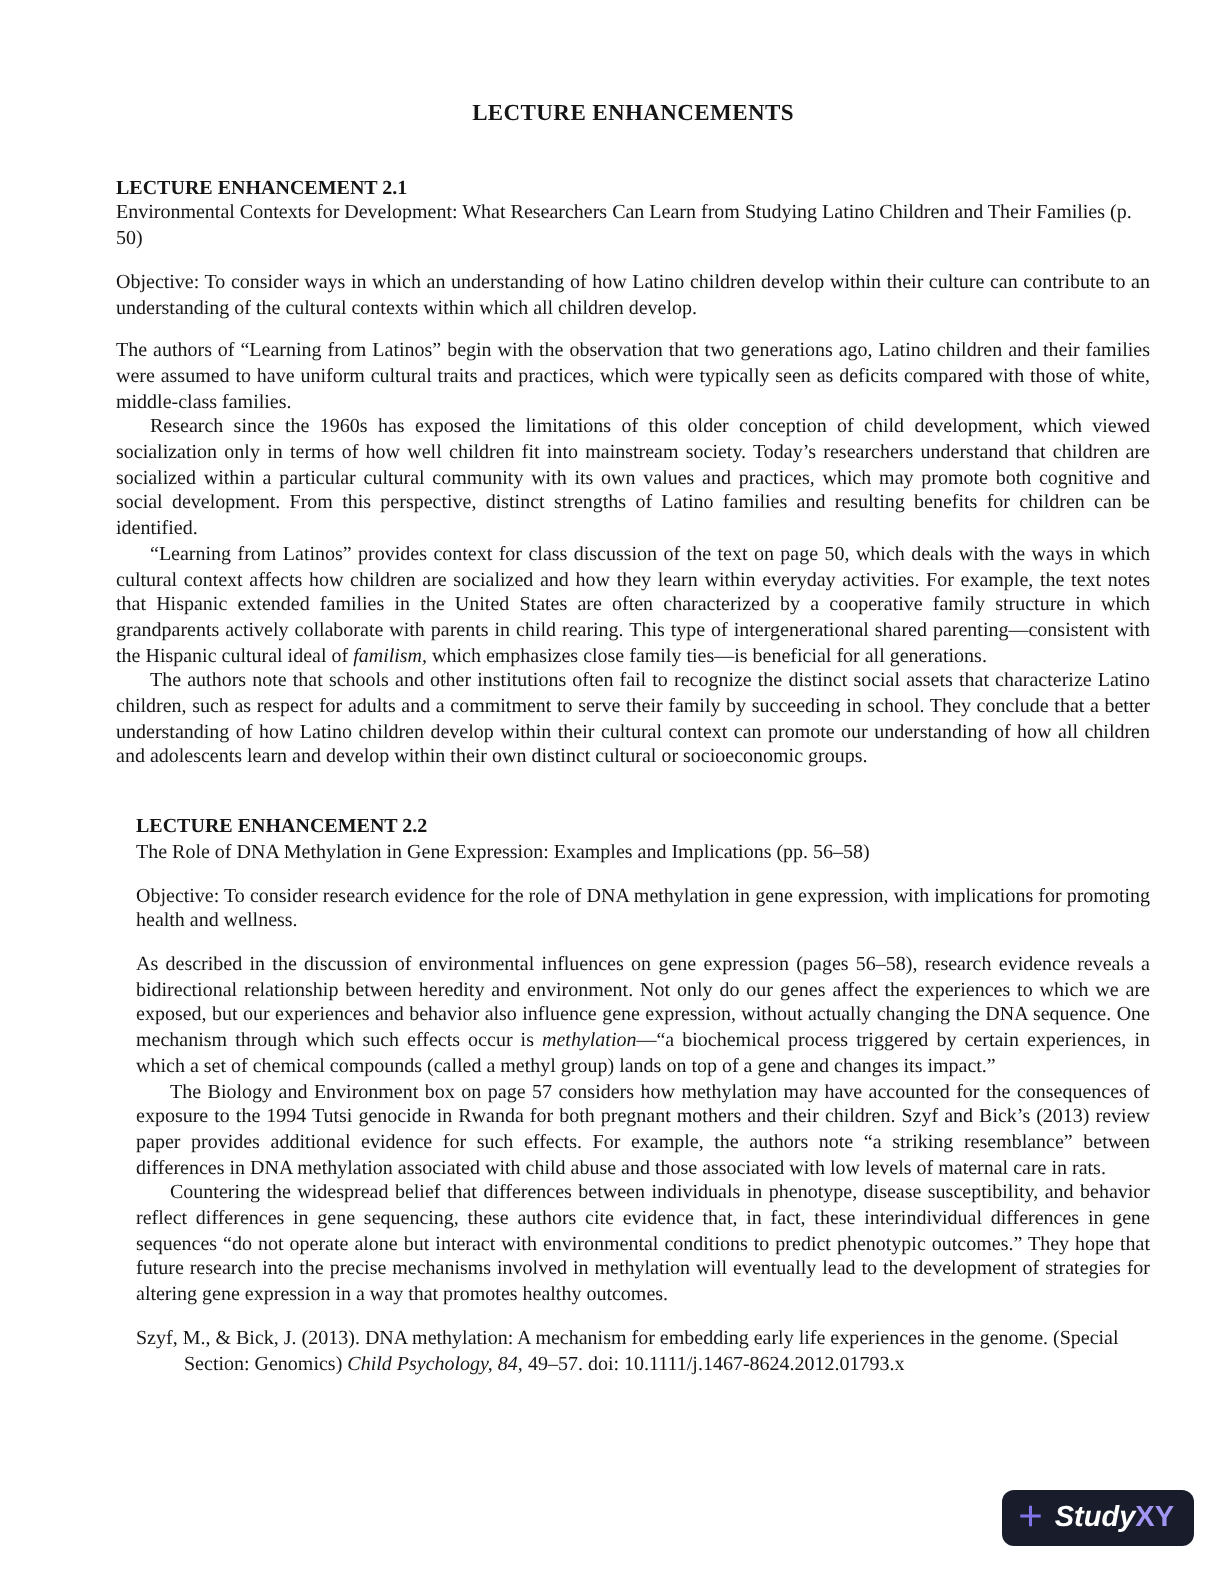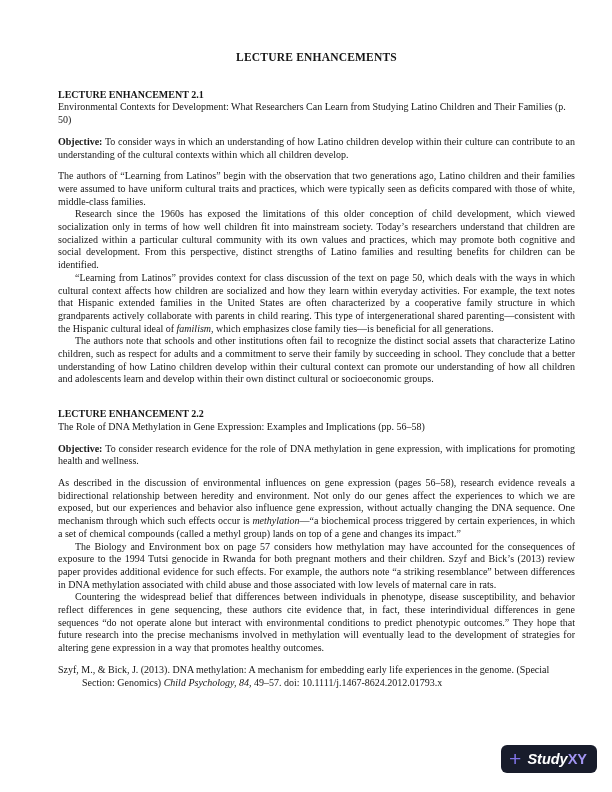--- a/index.html
+++ b/index.html
@@ -25,21 +25,21 @@
     letter-spacing: 0.2px;
   }
 
   .section-block { margin-top: 25px; }
   .section-id { font-weight: bold; }
   .section-heading { font-weight: normal; text-align: left; }
 
   .para { margin: 9px 0 0 0; text-align: justify; }
   .para.flush { margin: 0; }
   .indent { text-indent: 17px; }
-  .obj-label { font-weight: bold; }
+  .obj-label { font-weight: normal; }
   .it { font-style: italic; }
 
   .ref {
     margin: 9px 0 0 0;
     padding-left: 24px;
     text-indent: -24px;
     text-align: left;
   }
 
   .brand-badge {
@@ -80,21 +80,21 @@
 
     <p class="para"><span class="obj-label">Objective:</span><span> To consider ways in which an understanding of how Latino children develop within their culture can contribute to an understanding of the cultural contexts within which all children develop.</span></p>
 
     <p class="para">The authors of “Learning from Latinos” begin with the observation that two generations ago, Latino children and their families were assumed to have uniform cultural traits and practices, which were typically seen as deficits compared with those of white, middle-class families.</p>
     <p class="para flush indent">Research since the 1960s has exposed the limitations of this older conception of child development, which viewed socialization only in terms of how well children fit into mainstream society. Today’s researchers understand that children are socialized within a particular cultural community with its own values and practices, which may promote both cognitive and social development. From this perspective, distinct strengths of Latino families and resulting benefits for children can be identified.</p>
     <p class="para flush indent"><span>“Learning from Latinos” provides context for class discussion of the text on page 50, which deals with the ways in which cultural context affects how children are socialized and how they learn within everyday activities. For example, the text notes that Hispanic extended families in the United States are often characterized by a cooperative family structure in which grandparents actively collaborate with parents in child rearing. This type of intergenerational shared parenting—consistent with the Hispanic cultural ideal of </span><span class="it">familism,</span><span> which emphasizes close family ties—is beneficial for all generations.</span></p>
     <p class="para flush indent">The authors note that schools and other institutions often fail to recognize the distinct social assets that characterize Latino children, such as respect for adults and a commitment to serve their family by succeeding in school. They conclude that a better understanding of how Latino children develop within their cultural context can promote our understanding of how all children and adolescents learn and develop within their own distinct cultural or socioeconomic groups.</p>
 
   </div>
 
-  <div class="section-block" style="margin-top:22px;">
+  <div class="section-block" style="margin-top:22px;margin-left:10px;">
     <div class="section-id">LECTURE ENHANCEMENT 2.2</div>
     <div class="section-heading">The Role of DNA Methylation in Gene Expression: Examples and Implications (pp. 56–58)</div>
 
     <p class="para"><span class="obj-label">Objective:</span><span> To consider research evidence for the role of DNA methylation in gene expression, with implications for promoting health and wellness.</span></p>
 
     <p class="para"><span>As described in the discussion of environmental influences on gene expression (pages 56–58), research evidence reveals a bidirectional relationship between heredity and environment. Not only do our genes affect the experiences to which we are exposed, but our experiences and behavior also influence gene expression, without actually changing the DNA sequence. One mechanism through which such effects occur is </span><span class="it">methylation</span><span>—“a biochemical process triggered by certain experiences, in which a set of chemical compounds (called a methyl group) lands on top of a gene and changes its impact.”</span></p>
     <p class="para flush indent">The Biology and Environment box on page 57 considers how methylation may have accounted for the consequences of exposure to the 1994 Tutsi genocide in Rwanda for both pregnant mothers and their children. Szyf and Bick’s (2013) review paper provides additional evidence for such effects. For example, the authors note “a striking resemblance” between differences in DNA methylation associated with child abuse and those associated with low levels of maternal care in rats.</p>
     <p class="para flush indent">Countering the widespread belief that differences between individuals in phenotype, disease susceptibility, and behavior reflect differences in gene sequencing, these authors cite evidence that, in fact, these interindividual differences in gene sequences “do not operate alone but interact with environmental conditions to predict phenotypic outcomes.” They hope that future research into the precise mechanisms involved in methylation will eventually lead to the development of strategies for altering gene expression in a way that promotes healthy outcomes.</p>
 
     <p class="ref"><span>Szyf, M., &amp; Bick, J. (2013). DNA methylation: A mechanism for embedding early life experiences in the genome. (Special Section: Genomics) </span><span class="it">Child Psychology, 84,</span><span> 49–57. doi: 10.1111/j.1467-8624.2012.01793.x</span></p>

